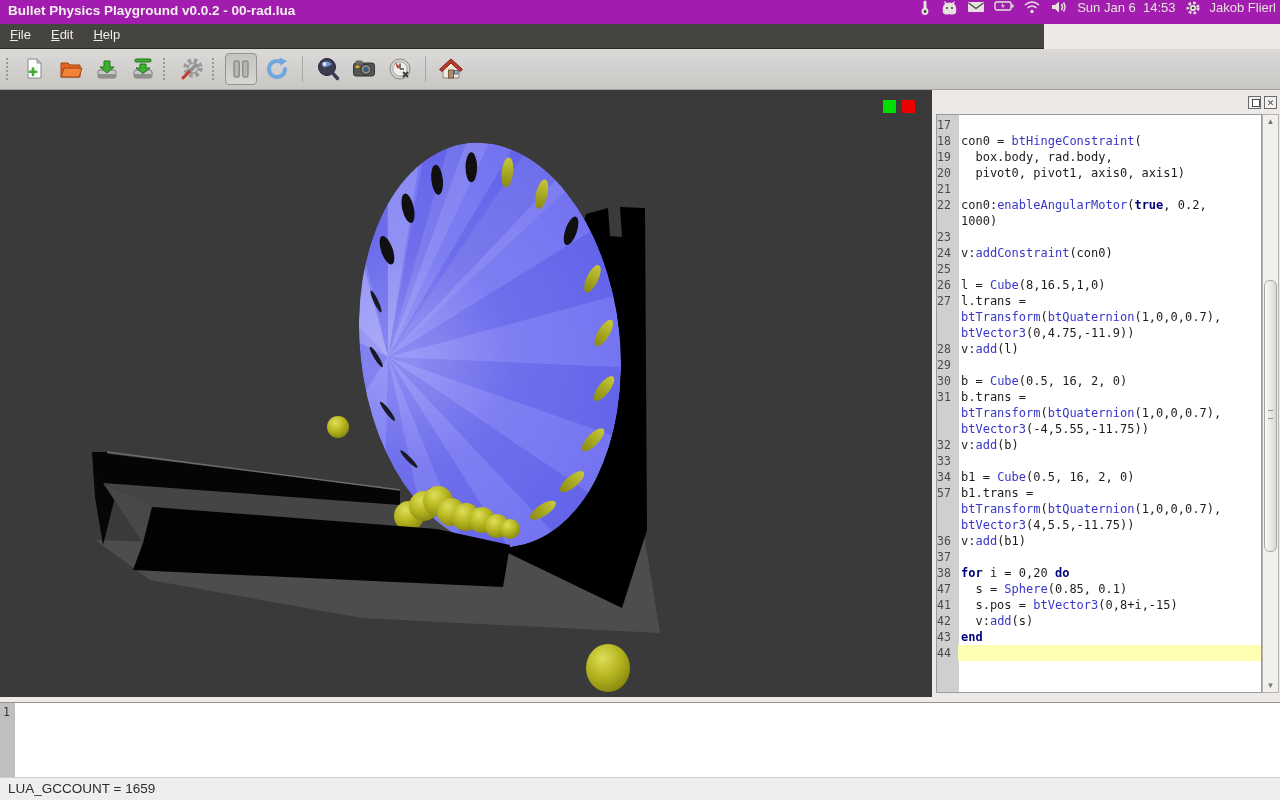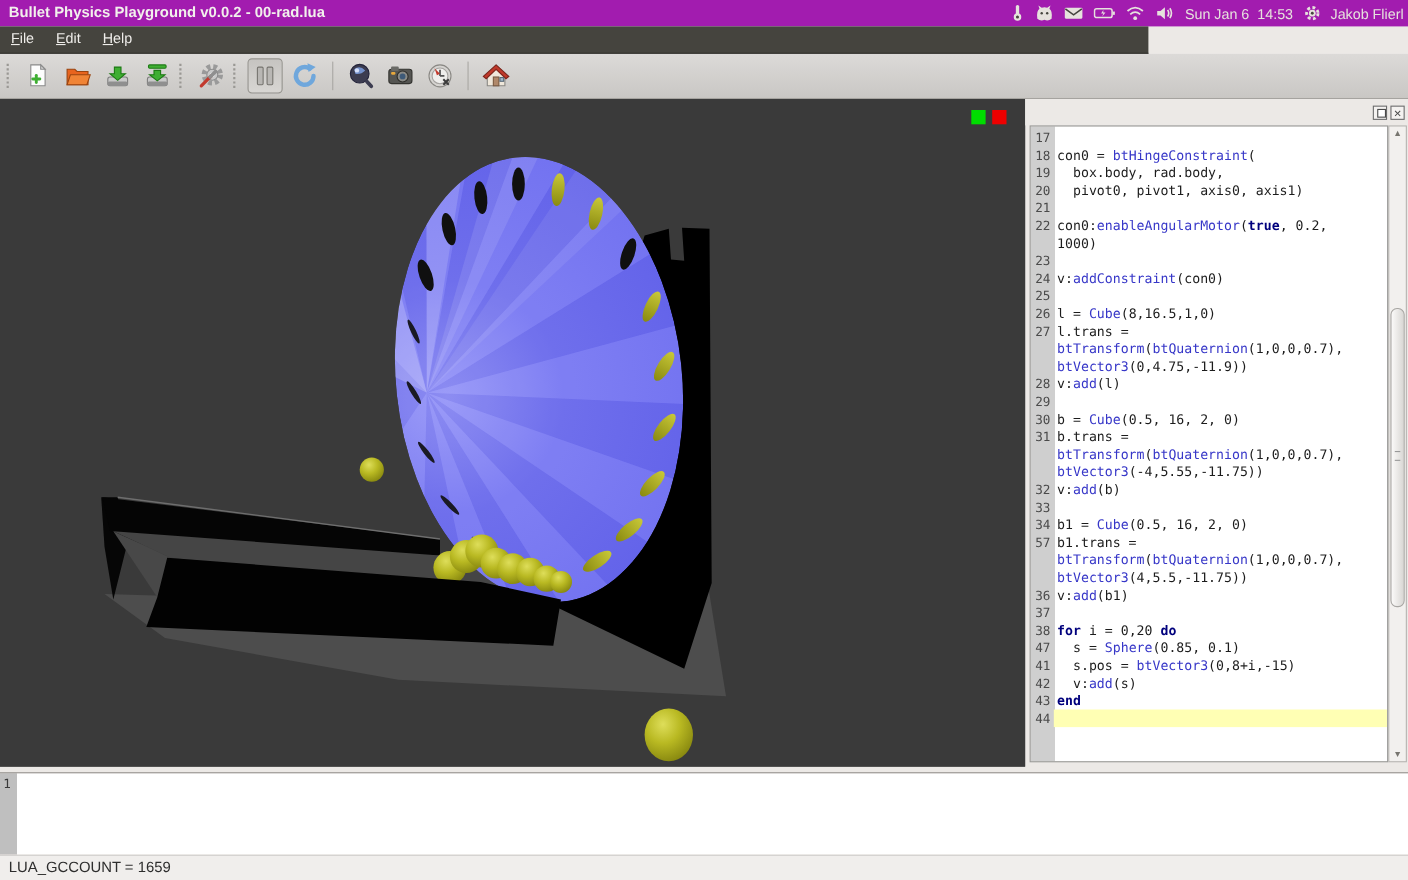--- a/index.html
+++ b/index.html
@@ -1,21 +1,21 @@
 <!DOCTYPE html>
 <html><head>
 <meta charset="utf-8">
 <style>
   html,body{margin:0;padding:0;width:1280px;height:800px;overflow:hidden;
     font-family:"Liberation Sans",sans-serif;background:#ece9e6;}
   .abs{position:absolute;}
   
   #titlebar{left:0;top:0;width:1280px;height:24px;background:#a21caf;color:#f2f0ec;}
   #title-text{left:8px;top:3px;font-size:13.5px;font-weight:bold;white-space:nowrap;}
-  #tray{right:4px;top:0;height:24px;display:flex;align-items:center;gap:9px;color:#e6e2dd;font-size:13px;}
+  #tray{right:4px;top:0;height:24px;display:flex;align-items:flex-start;gap:9px;color:#e6e2dd;font-size:13px;}
   #tray svg{display:block;}
   #menubar{left:0;top:24px;width:1044px;height:24px;background:#45443e;border-bottom:1px solid #2c2b27;}
   .menu-item{display:inline-block;color:#efedea;font-size:13px;padding:3px 10px 4px 10px;cursor:default;}
   .menu-item u{text-decoration:underline;}
   
   #toolbar{left:0;top:49px;width:1280px;height:41px;
     background:linear-gradient(#dcdad8,#c9c7c4);border-bottom:1px solid #a5a39f;box-sizing:border-box;
     display:flex;align-items:center;padding-left:4px;}
   .grip{width:4px;height:22px;border-left:2px dotted #9a9894;margin:0 5px 0 2px;}
   .tbtn{width:32px;height:32px;display:flex;align-items:center;justify-content:center;margin:0 2px;}
@@ -29,21 +29,21 @@
   .win-btn{width:13px;height:13px;border:1px solid #6b6b6b;background:#f4f2f0;box-sizing:border-box;
     display:flex;align-items:center;justify-content:center;font-size:9px;color:#4a4a4a;}
   #float-btn{left:1248px;top:96px;}
   #close-btn{left:1264px;top:96px;}
   #float-inner{width:6px;height:6px;border:1px solid #4a4a4a;background:#fff;margin:1px 0 0 2px;}
   #code-area{left:936px;top:114px;width:326px;height:579px;background:
      linear-gradient(to right,#cfcfcf 22px,#ffffff 22px);
      border:1px solid #9a9a98;box-sizing:border-box;overflow:hidden;
      font-family:"DejaVu Sans Mono",monospace;font-size:12px;line-height:16px;padding-top:2px;}
   .crow{display:flex;height:16px;white-space:pre;}
-  .ln{width:18px;flex:0 0 18px;text-align:right;padding-right:3px;color:#4a4a4a;font-size:11.5px;}
+  .ln{width:18px;flex:0 0 18px;text-align:left;padding-right:3px;color:#4a4a4a;font-size:11.5px;}
   .ct{flex:1;color:#1c1c1c;padding-left:3px;}
   .crow.hl .ct{background:#ffffb4;}
   .c-f{color:#3737c8;}
   .c-k{color:#00007d;font-weight:bold;}
   .c-s{color:#7d1f1f;font-weight:bold;}
   #vscroll{left:1262px;top:114px;width:17px;height:579px;background:#f2f0ee;border:1px solid #b5b3b0;box-sizing:border-box;}
   #vthumb{left:1264px;top:280px;width:13px;height:272px;background:linear-gradient(to right,#fbfaf9,#d9d7d4);
     border:1px solid #a8a6a3;border-radius:6px;box-sizing:border-box;}
   #vthumb-grip{left:1268px;top:410px;width:5px;height:7px;border-top:1px solid #999;border-bottom:1px solid #999;}
   .sarrow{left:1265px;width:11px;font-size:8px;color:#77756f;text-align:center;}

